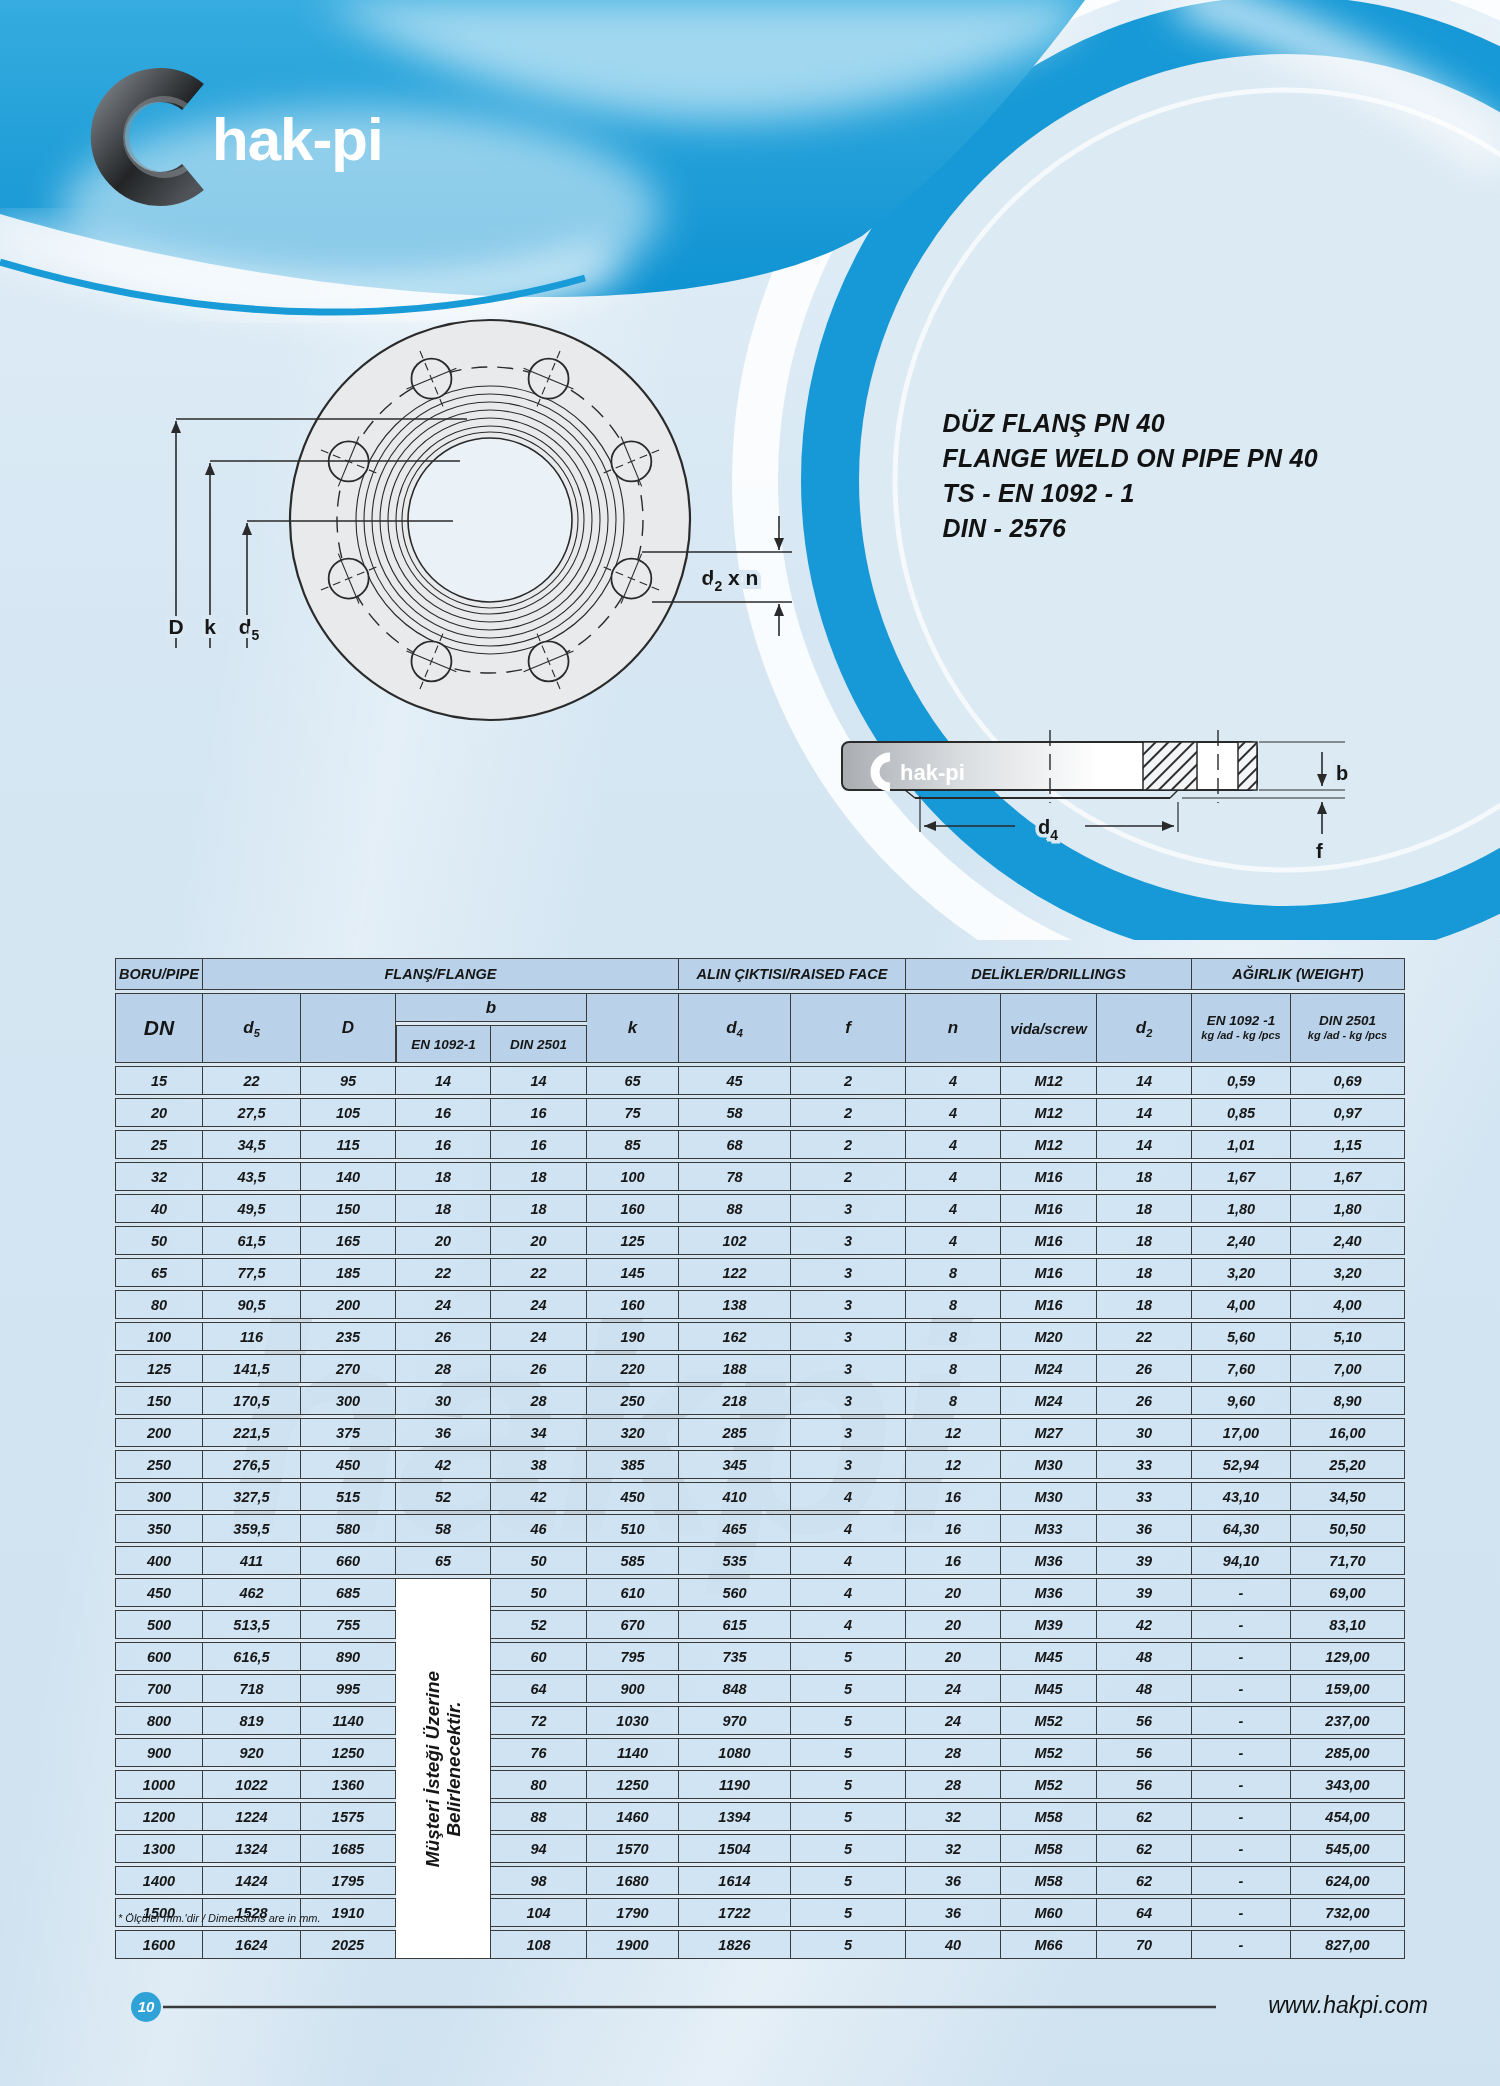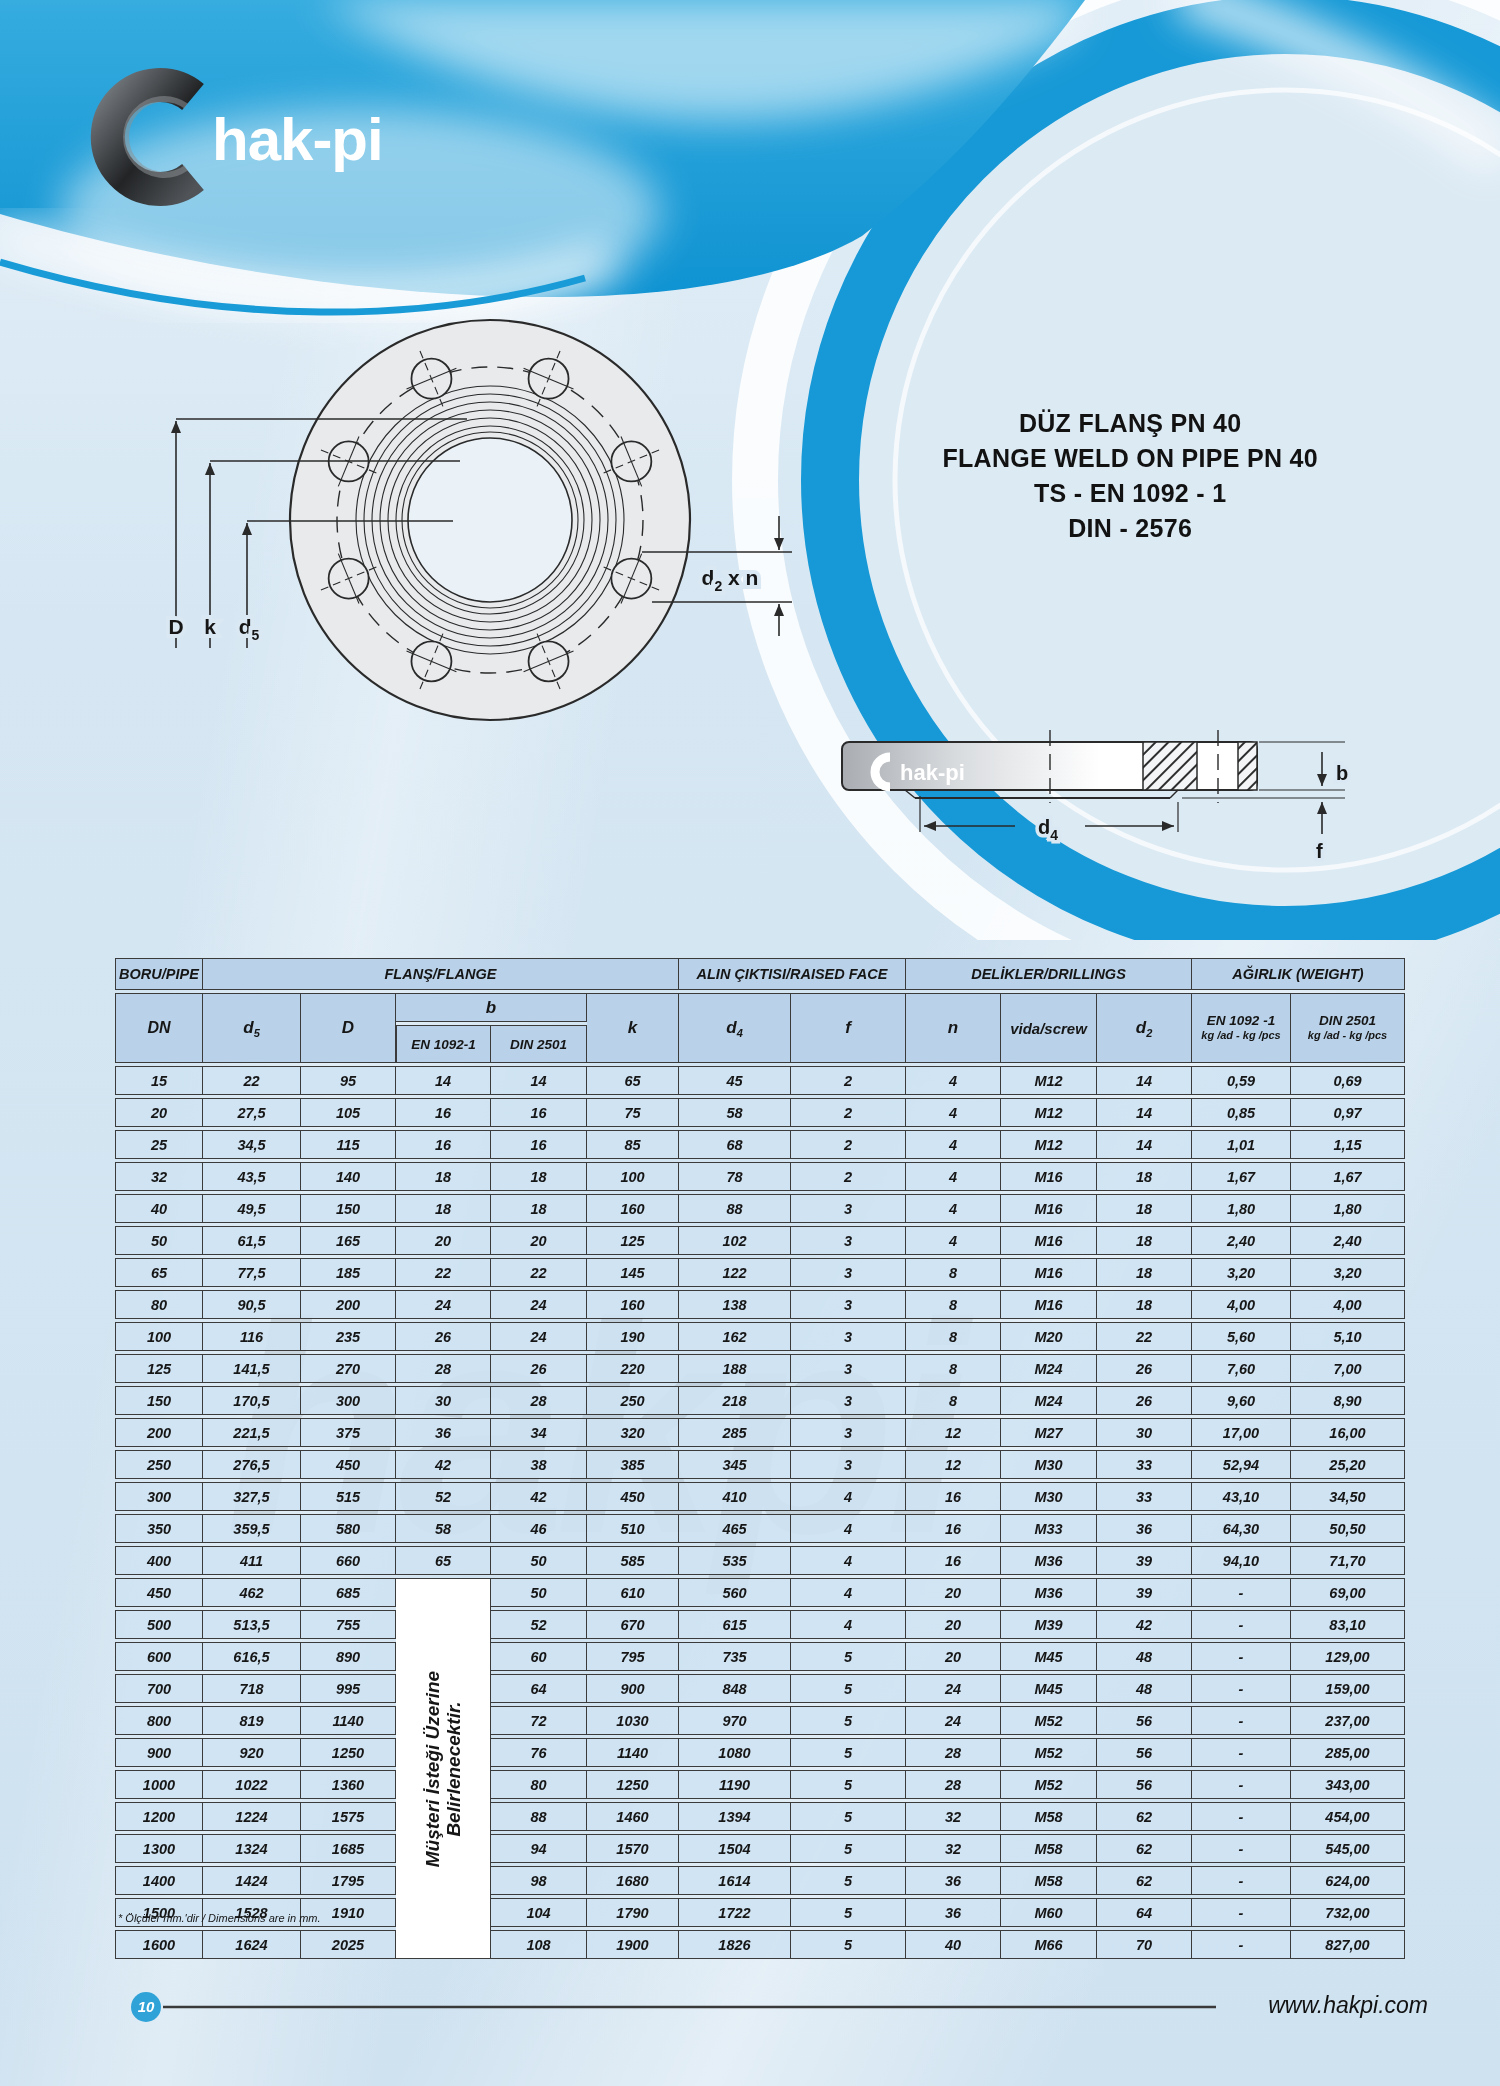--- a/index.html
+++ b/index.html
@@ -11,22 +11,22 @@
       linear-gradient(100deg, rgba(255,255,255,0) 18%, rgba(255,255,255,.35) 28%, rgba(255,255,255,0) 40%),
       linear-gradient(180deg,#e2eef7 0%, #d6e7f3 30%, #cfe2f0 100%);
   }
   .bg-svg { position:absolute; left:0; top:0; z-index:0; }
   .watermark {
     position:absolute; left:225px; top:1255px; z-index:1;
     font-size:300px; font-weight:bold; font-style:italic; letter-spacing:-10px;
     color:rgba(130,142,152,.22); white-space:nowrap; pointer-events:none;
   }
   .title-block {
-    position:absolute; right:182px; top:406px; z-index:2; text-align:center;
-    font-size:25px; font-weight:bold; color:#121212; line-height:35px; letter-spacing:.3px;
+    position:absolute; right:182px; top:406px; z-index:2; text-align:left;
+    font-size:25px; font-weight:bold; color:#121212; line-height:35px; letter-spacing:.3px;font-style:italic;
   }
   
   .spec-table {
     position:absolute; left:115px; top:955px; z-index:2;
     width:1290px; table-layout:fixed; border-collapse:separate; border-spacing:0 3px;
     font-style:italic; font-weight:bold; color:#161616;
   }
   .spec-table th, .spec-table td {
     border-top:1.6px solid #3b3b3b; border-bottom:1.6px solid #3b3b3b; border-right:1.6px solid #3b3b3b;
     padding:0; text-align:center; vertical-align:middle; overflow:hidden;
@@ -232,21 +232,21 @@
     </colgroup>
     <thead>
       <tr class="row-group">
         <th>BORU/PIPE</th>
         <th colspan="5">FLANŞ/FLANGE</th>
         <th colspan="2">ALIN ÇIKTISI/RAISED FACE</th>
         <th colspan="3">DELİKLER/DRILLINGS</th>
         <th colspan="2">AĞIRLIK  (WEIGHT)</th>
       </tr>
       <tr class="row-subA">
-        <th rowspan="2" style="font-size:16px">DN</th>
+        <th rowspan="2" style="font-size:21px">DN</th>
         <th rowspan="2"><span>d</span><sub class="hsub">5</sub></th>
         <th rowspan="2">D</th>
         <th colspan="2">b</th>
         <th rowspan="2">k</th>
         <th rowspan="2"><span>d</span><sub class="hsub">4</sub></th>
         <th rowspan="2">f</th>
         <th rowspan="2">n</th>
         <th rowspan="2" style="font-size:15px">vida/screw</th>
         <th rowspan="2"><span>d</span><sub class="hsub">2</sub></th>
         <th rowspan="2" class="two-line"><span>EN 1092 -1</span><span class="unit">kg /ad - kg /pcs</span></th>

